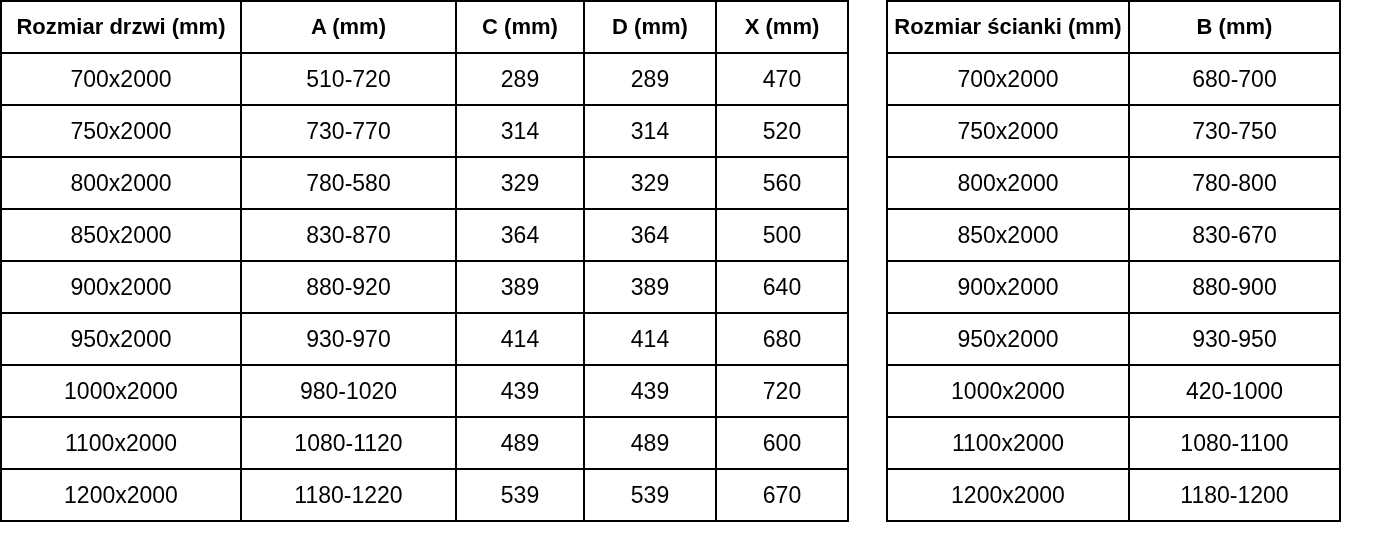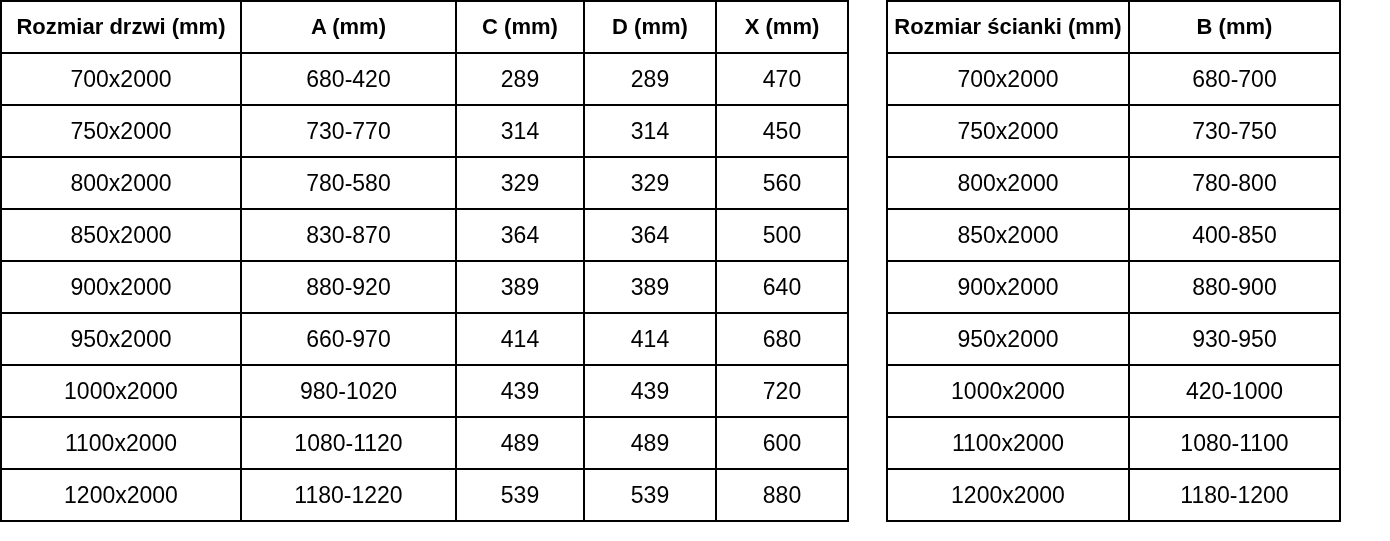--- a/index.html
+++ b/index.html
@@ -60,31 +60,31 @@
         <th>Rozmiar drzwi (mm)</th>
         <th>A (mm)</th>
         <th>C (mm)</th>
         <th>D (mm)</th>
         <th>X (mm)</th>
       </tr>
     </thead>
     <tbody>
       <tr>
         <td>700x2000</td>
-        <td>680-420</td>
+        <td>510-720</td>
         <td>289</td>
         <td>289</td>
         <td>470</td>
       </tr>
       <tr>
         <td>750x2000</td>
         <td>730-770</td>
         <td>314</td>
         <td>314</td>
-        <td>450</td>
+        <td>520</td>
       </tr>
       <tr>
         <td>800x2000</td>
         <td>780-580</td>
         <td>329</td>
         <td>329</td>
         <td>560</td>
       </tr>
       <tr>
         <td>850x2000</td>
@@ -95,21 +95,21 @@
       </tr>
       <tr>
         <td>900x2000</td>
         <td>880-920</td>
         <td>389</td>
         <td>389</td>
         <td>640</td>
       </tr>
       <tr>
         <td>950x2000</td>
-        <td>660-970</td>
+        <td>930-970</td>
         <td>414</td>
         <td>414</td>
         <td>680</td>
       </tr>
       <tr>
         <td>1000x2000</td>
         <td>980-1020</td>
         <td>439</td>
         <td>439</td>
         <td>720</td>
@@ -119,21 +119,21 @@
         <td>1080-1120</td>
         <td>489</td>
         <td>489</td>
         <td>600</td>
       </tr>
       <tr>
         <td>1200x2000</td>
         <td>1180-1220</td>
         <td>539</td>
         <td>539</td>
-        <td>880</td>
+        <td>670</td>
       </tr>
     </tbody>
   </table>
 
   <table class="spec">
     <colgroup>
       <col style="width:242px">
       <col style="width:211px">
     </colgroup>
     <thead>
@@ -150,21 +150,21 @@
       <tr>
         <td>750x2000</td>
         <td>730-750</td>
       </tr>
       <tr>
         <td>800x2000</td>
         <td>780-800</td>
       </tr>
       <tr>
         <td>850x2000</td>
-        <td>400-850</td>
+        <td>830-670</td>
       </tr>
       <tr>
         <td>900x2000</td>
         <td>880-900</td>
       </tr>
       <tr>
         <td>950x2000</td>
         <td>930-950</td>
       </tr>
       <tr>

